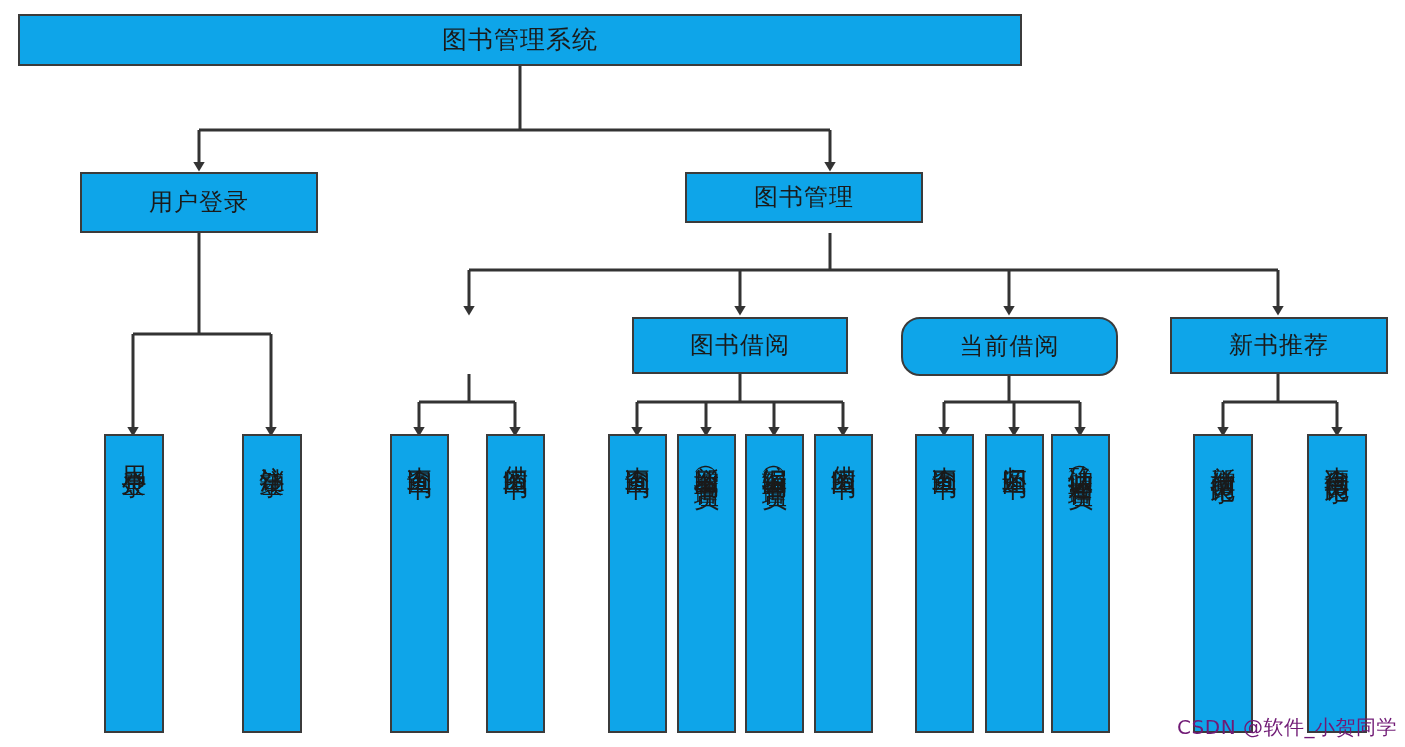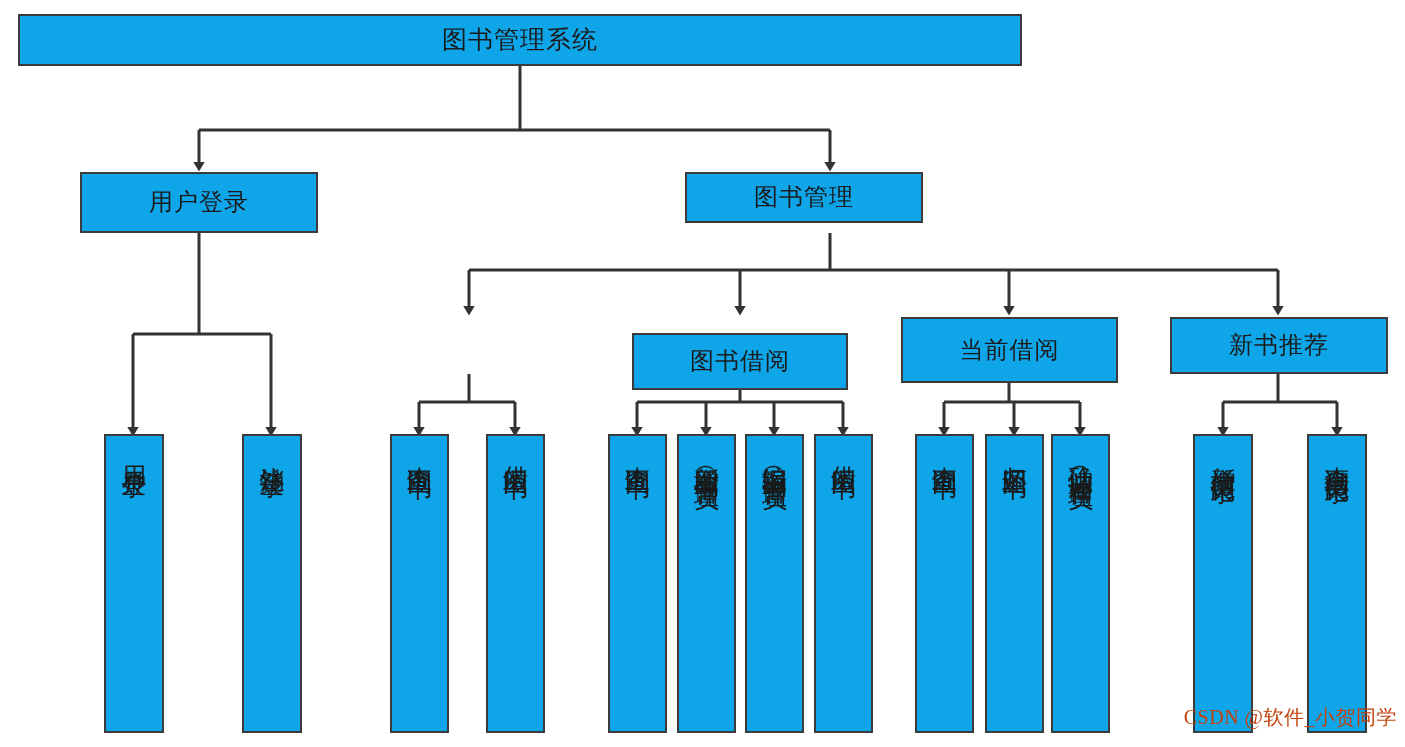--- a/index.html
+++ b/index.html
@@ -49,26 +49,25 @@
     writing-mode:vertical-rl;
     text-orientation:upright;
     font-size:25px;
     letter-spacing:3px;
     line-height:1;
   }
   .node.root .label{ font-size:25px; }
   #watermark{
     position:absolute;
     right:8px;
-    bottom:16px;
+    bottom:6px;
     font-size:20px;
-    color:#c2410c;
+    color:#701a75;
     white-space:nowrap;
     letter-spacing:0.5px;
-    font-family:Liberation Serif, serif;
   }
 </style>
 </head>
 <body>
 
 <div id="stage">
 
   <svg id="wires" viewBox="0 0 1405 747">
     <defs>
       <marker id="arrow" markerWidth="10" markerHeight="12" refX="1.5" refY="6" orient="auto" markerUnits="userSpaceOnUse">
@@ -123,24 +122,24 @@
     <span class="label">图书管理系统</span>
   </div>
 
   <div class="node horiz" style="left:80px;top:172px;width:238px;height:61px;">
     <span class="label">用户登录</span>
   </div>
   <div class="node horiz" style="left:685px;top:172px;width:238px;height:51px;">
     <span class="label">图书管理</span>
   </div>
 
-  <div class="node horiz" style="left:632px;top:333px;width:216px;height:57px;">
+  <div class="node horiz" style="left:632px;top:317px;width:216px;height:57px;">
     <span class="label">图书借阅</span>
   </div>
-  <div class="node horiz" style="left:901px;top:317px;width:217px;height:66px;">
+  <div class="node horiz" style="left:901px;top:317px;width:217px;height:59px;border-radius:19px;">
     <span class="label">当前借阅</span>
   </div>
   <div class="node horiz" style="left:1170px;top:317px;width:218px;height:57px;">
     <span class="label">新书推荐</span>
   </div>
 
   <div class="node vert" style="left:104px;top:434px;width:60px;height:299px;">
     <span class="label">用户登录</span>
   </div>
   <div class="node vert" style="left:242px;top:434px;width:60px;height:299px;">

